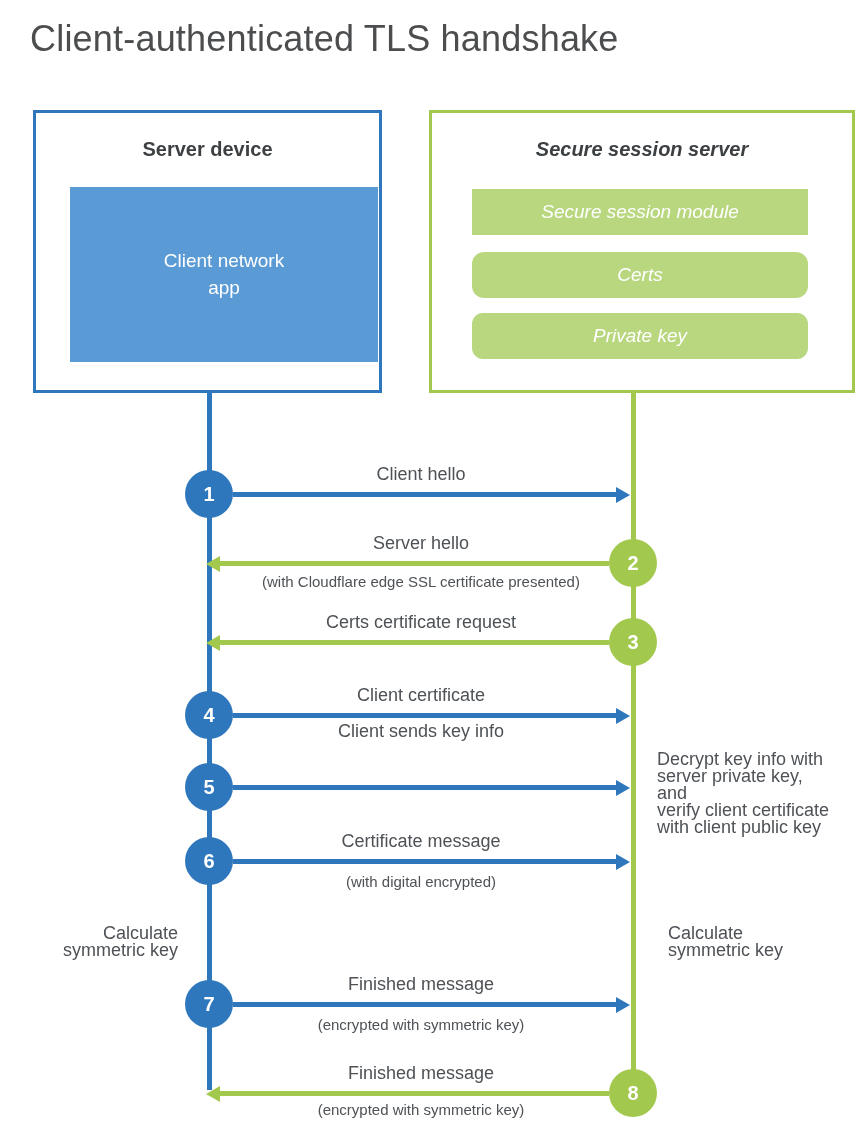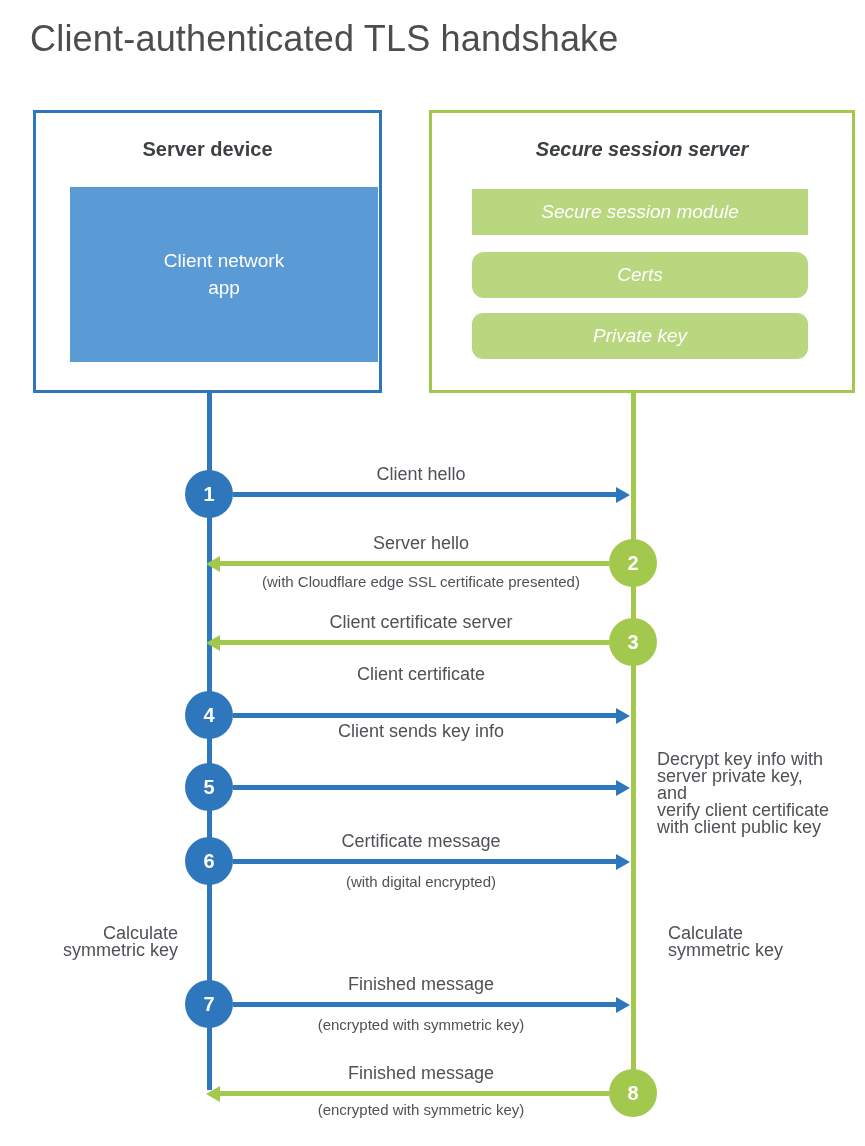--- a/index.html
+++ b/index.html
@@ -172,27 +172,27 @@
     <span>1</span>
   </div>
 
   <div class="msg-label" style="top:533px;">Server hello</div>
   <div class="arrow left green" style="top:561px;"></div>
   <div class="msg-sub" style="top:573px;">(with Cloudflare edge SSL certificate presented)</div>
   <div class="badge green" style="top:539px;">
     <span>2</span>
   </div>
 
-  <div class="msg-label" style="top:612px;">Client certificate server</div>
+  <div class="msg-label" style="top:612px;">Certs certificate request</div>
   <div class="arrow left green" style="top:640px;"></div>
   <div class="badge green" style="top:618px;">
     <span>3</span>
   </div>
 
-  <div class="msg-label" style="top:664px;">Client certificate</div>
+  <div class="msg-label" style="top:685px;">Client certificate</div>
   <div class="arrow right blue" style="top:713px;"></div>
   <div class="badge blue" style="top:691px;">
     <span>4</span>
   </div>
 
   <div class="msg-label" style="top:721px;">Client sends key info</div>
   <div class="arrow right blue" style="top:785px;"></div>
   <div class="badge blue" style="top:763px;">
     <span>5</span>
   </div>

